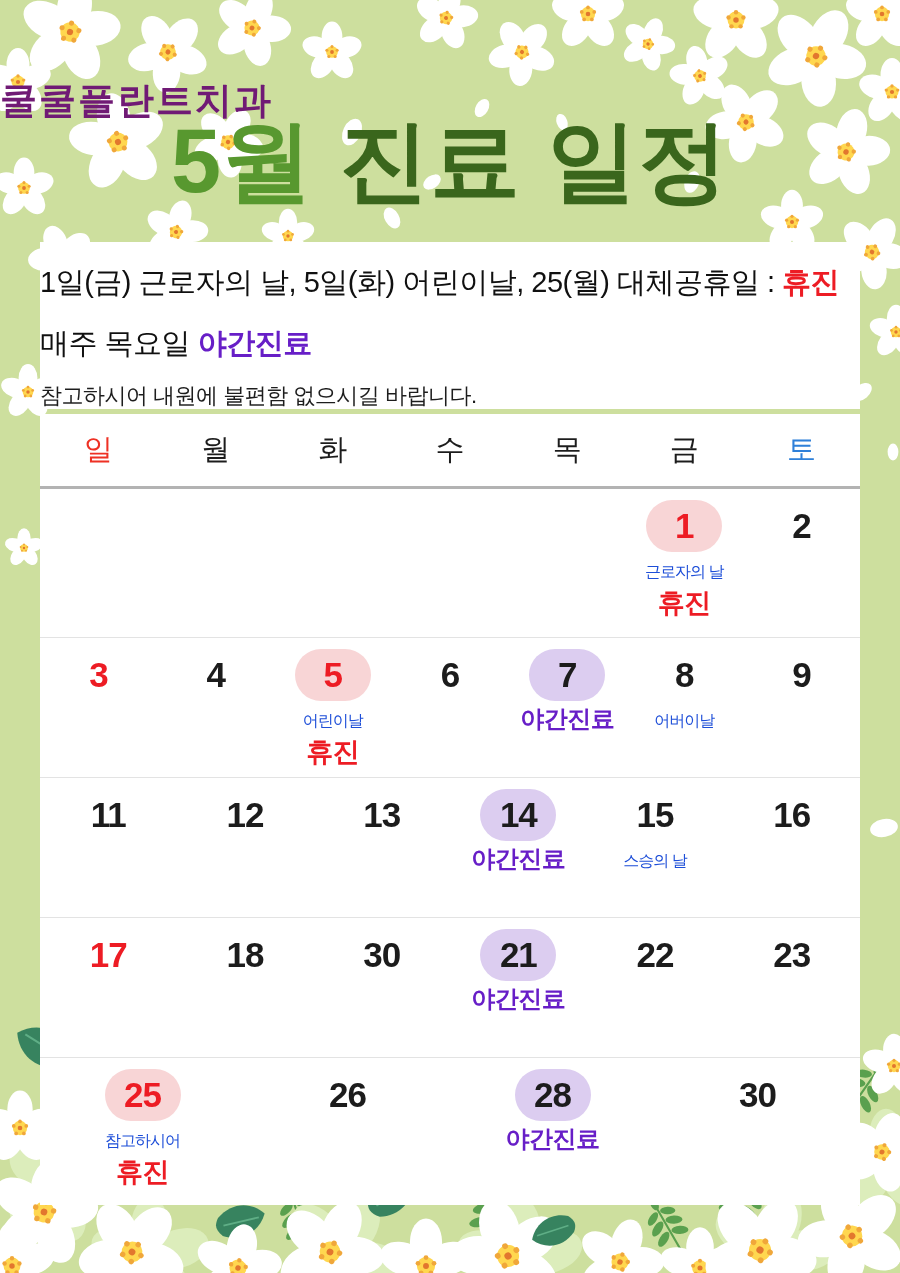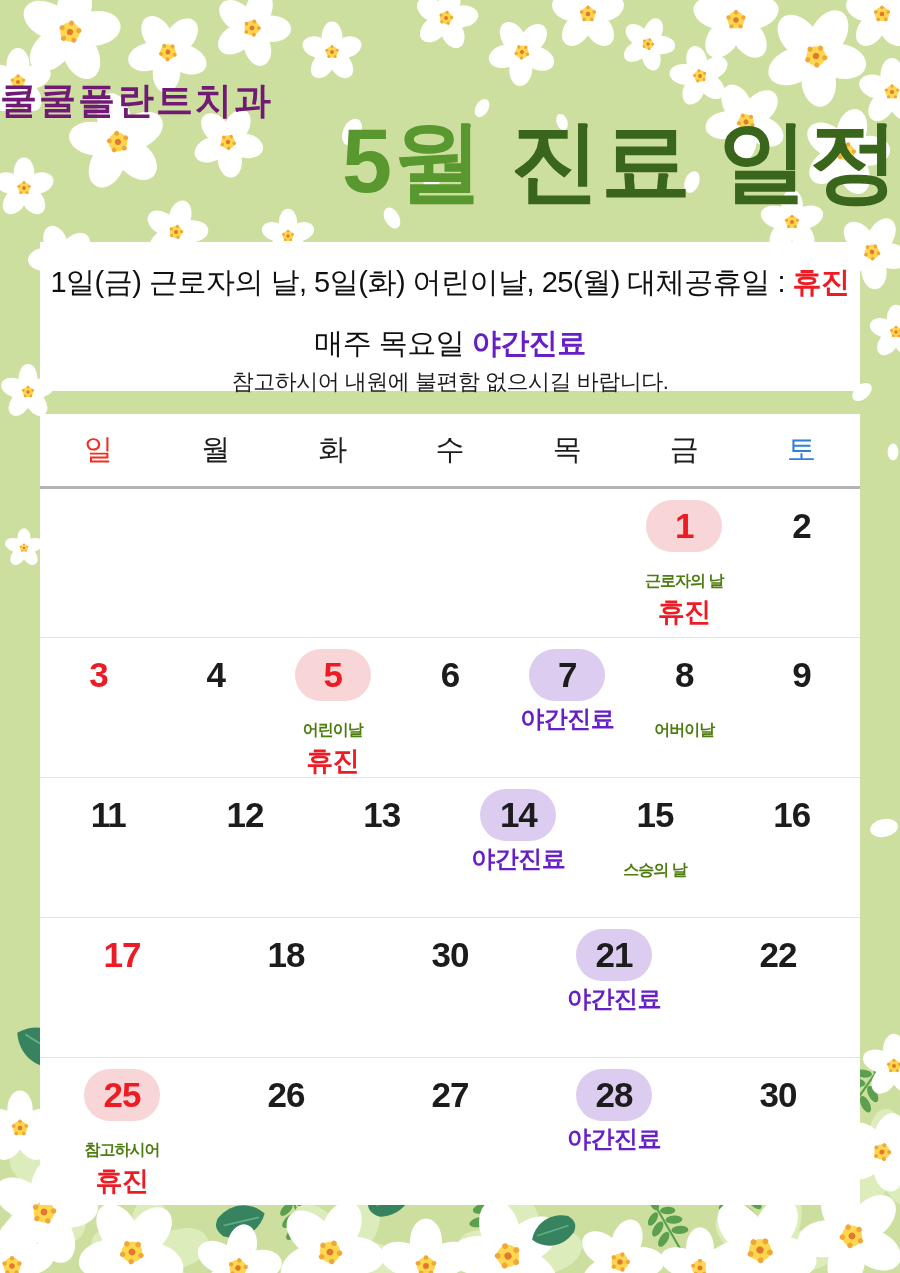--- a/index.html
+++ b/index.html
@@ -1,41 +1,41 @@
 <!DOCTYPE html>
 <html><head>
 <meta charset="utf-8">
 <style>
   *{margin:0;padding:0;box-sizing:border-box}
   html,body{background:#cddf9e}
   body{font-family:"Liberation Sans",sans-serif}
   .page{position:relative;width:900px;height:1273px;margin:0 auto;background:#cddf9e;overflow:hidden}
   .deco{position:absolute;left:0;top:0;z-index:0;pointer-events:none}
   .clinic{position:absolute;top:76px;left:0;width:100%;text-align:left;font-size:37px;font-weight:700;color:#701a75;letter-spacing:2px;z-index:2}
-  .title{position:absolute;top:110px;left:0;width:100%;text-align:right;font-size:90px;font-weight:900;letter-spacing:1px;z-index:2;line-height:1.15}
+  .title{position:absolute;top:110px;left:0;width:100%;text-align:center;font-size:90px;font-weight:900;letter-spacing:1px;z-index:2;line-height:1.15}
   .title .t1{color:#58982f}
   .title .t2{color:#3a661c}
-  .notice-card{position:absolute;left:40px;top:242px;width:820px;height:149px;background:#ffffff;z-index:1;text-align:center;padding-top:21px}
+  .notice-card{position:absolute;left:40px;top:242px;width:820px;height:167px;background:#ffffff;z-index:1;text-align:left;padding-top:21px}
   .n1{font-size:29px;color:#101010;font-weight:500;letter-spacing:-0.5px}
   .n1 .hl-red{color:#ed1c24;font-weight:800}
   .n2{font-size:29px;color:#101010;font-weight:500;margin-top:21px;letter-spacing:-0.5px}
   .n2 .hl-purple{color:#671ec7;font-weight:800}
-  .n3{font-size:22px;color:#1d1d1d;margin-top:3px;letter-spacing:-0.5px}
+  .n3{font-size:22px;color:#1d1d1d;margin-top:17px;letter-spacing:-0.5px}
   .cal-card{position:absolute;left:40px;top:414px;width:820px;height:791px;background:#ffffff;z-index:1;overflow:hidden}
   .wd-row{display:flex;height:75px;align-items:center;border-bottom:3px solid #b3b3b3}
   .wd-cell{flex:1;text-align:center;font-size:29px;font-weight:500}
   .cal-row{display:flex;height:140px;border-top:1px solid #e3e3e3}
   .cal-row:first-child{height:148px;border-top:none}
   .cal-row:last-child{height:143px}
   .cal-cell{flex:1;text-align:center;padding-top:11px;position:relative}
   .daynum{display:inline-block;min-width:76px;height:52px;line-height:52px;font-size:35px;font-weight:600;color:#1c1c1c;border-radius:26px;letter-spacing:-1px}
   .num-red{color:#ed1c24}
   .pill-pink{background:#f8d5d6}
   .pill-purple{background:#dccdf0}
-  .sub{font-size:16px;color:#4d7c0f;margin-top:19px;font-weight:700;letter-spacing:-1px}
+  .sub{font-size:16px;color:#1d4ed8;margin-top:10px;font-weight:400;letter-spacing:-1px}
   .tag{font-weight:800;margin-top:2px;letter-spacing:-0.5px}
   .tag-red{color:#ed1c24;font-size:27px}
   .tag-purple{color:#671ec7;font-size:24px}
   .split{position:absolute;left:0;top:0;width:100%;height:100%}
   .split-a{position:absolute;left:22%;top:12px;font-size:31px;font-weight:600;color:#ed1c24;letter-spacing:-1px}
   .split-slash{position:absolute;left:50%;top:42px;width:3px;height:23px;background:#ed1c24;transform:rotate(38deg)}
   .split-b{position:absolute;left:57%;top:50px;font-size:31px;font-weight:600;color:#ed1c24;letter-spacing:-1px}
 </style>
 </head>
 <body>
@@ -228,24 +228,24 @@
           <div class="cal-cell"><div class="daynum pill-purple">14</div><div class="tag tag-purple">야간진료</div></div>
           <div class="cal-cell"><div class="daynum">15</div><div class="sub">스승의 날</div></div>
           <div class="cal-cell"><div class="daynum">16</div></div>
         </div>
         <div class="cal-row">
           <div class="cal-cell"><div class="daynum num-red">17</div></div>
           <div class="cal-cell"><div class="daynum">18</div></div>
           <div class="cal-cell"><div class="daynum">30</div></div>
           <div class="cal-cell"><div class="daynum pill-purple">21</div><div class="tag tag-purple">야간진료</div></div>
           <div class="cal-cell"><div class="daynum">22</div></div>
+          <div class="cal-cell"><div class="daynum">23</div></div>
         </div>
         <div class="cal-row">
           <div class="cal-cell"><div class="daynum pill-pink num-red">25</div><div class="sub">참고하시어</div><div class="tag tag-red">휴진</div></div>
           <div class="cal-cell"><div class="daynum">26</div></div>
-          <div class="cal-cell"><div class="daynum">27</div></div>
           <div class="cal-cell"><div class="daynum pill-purple">28</div><div class="tag tag-purple">야간진료</div></div>
           <div class="cal-cell"><div class="daynum">30</div></div>
         </div>
       </div>
   </div>
 
 </div>
 
 </body></html>

